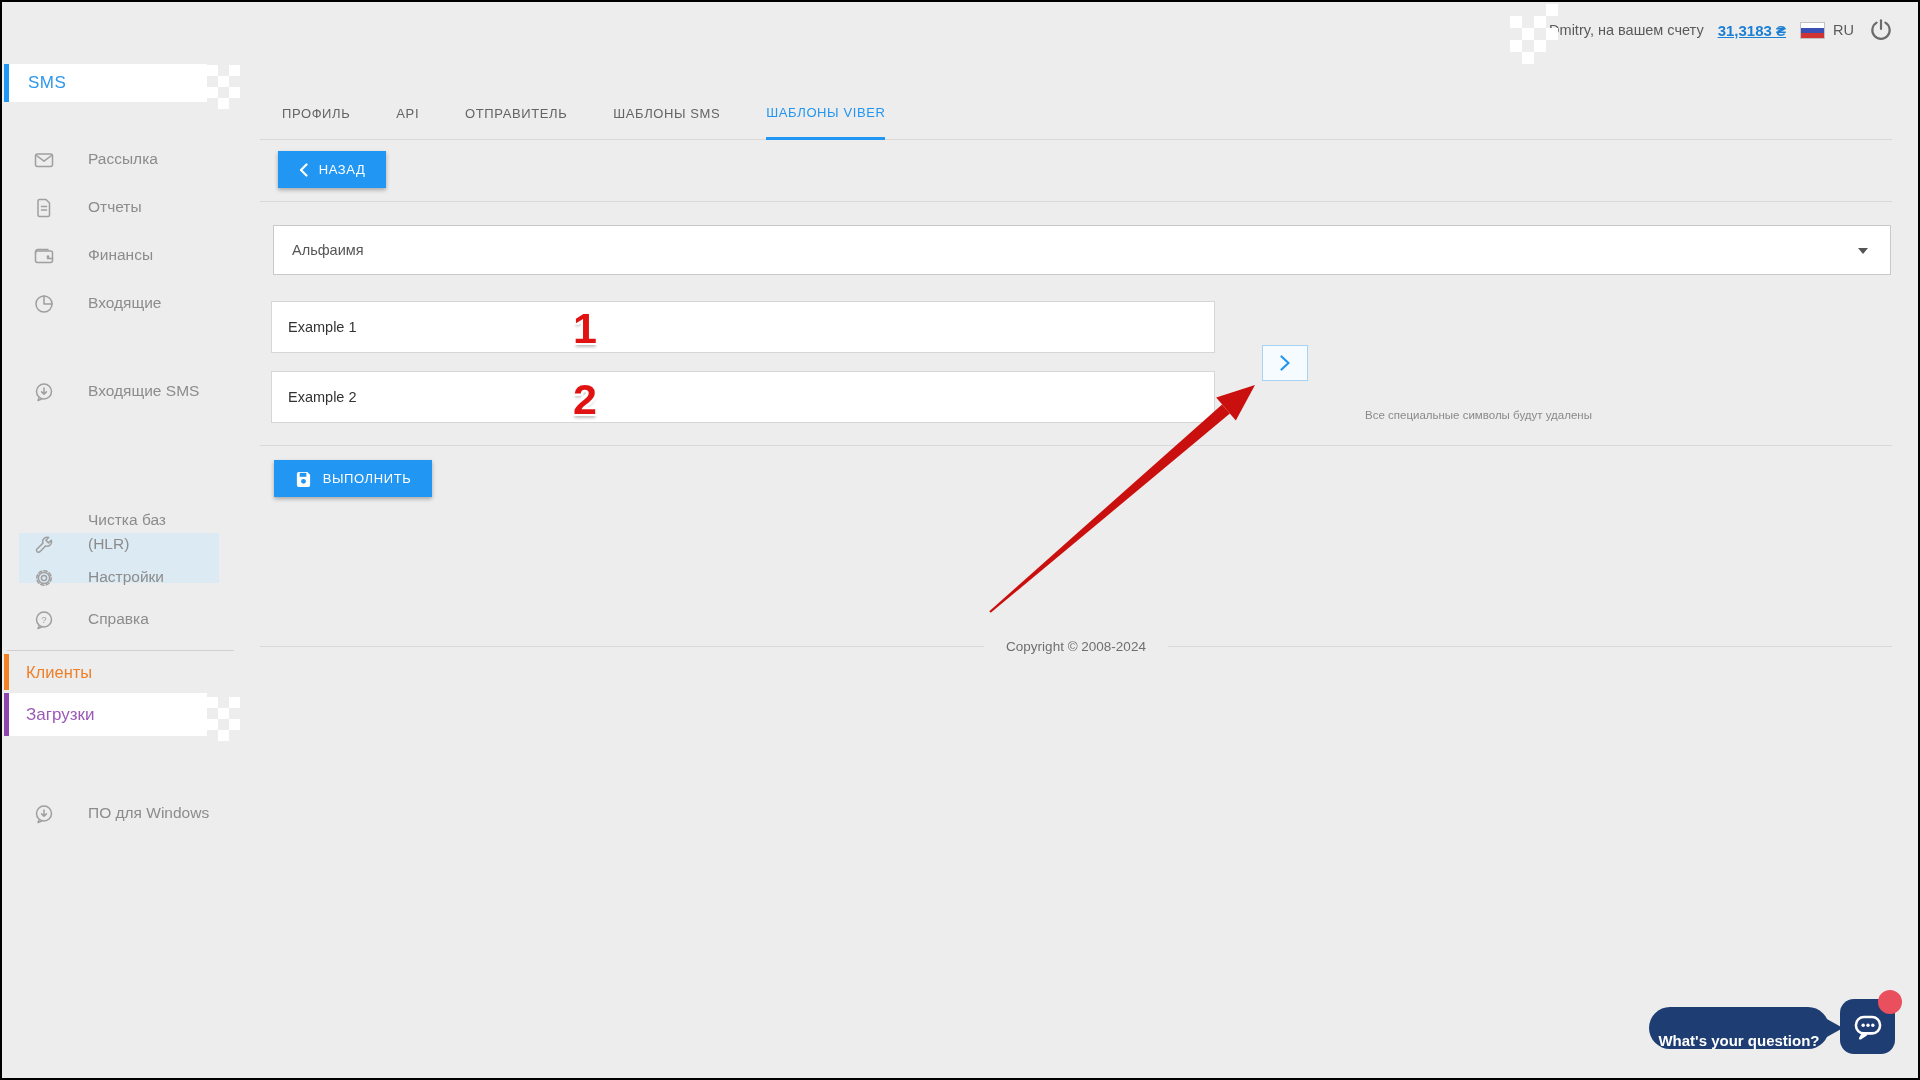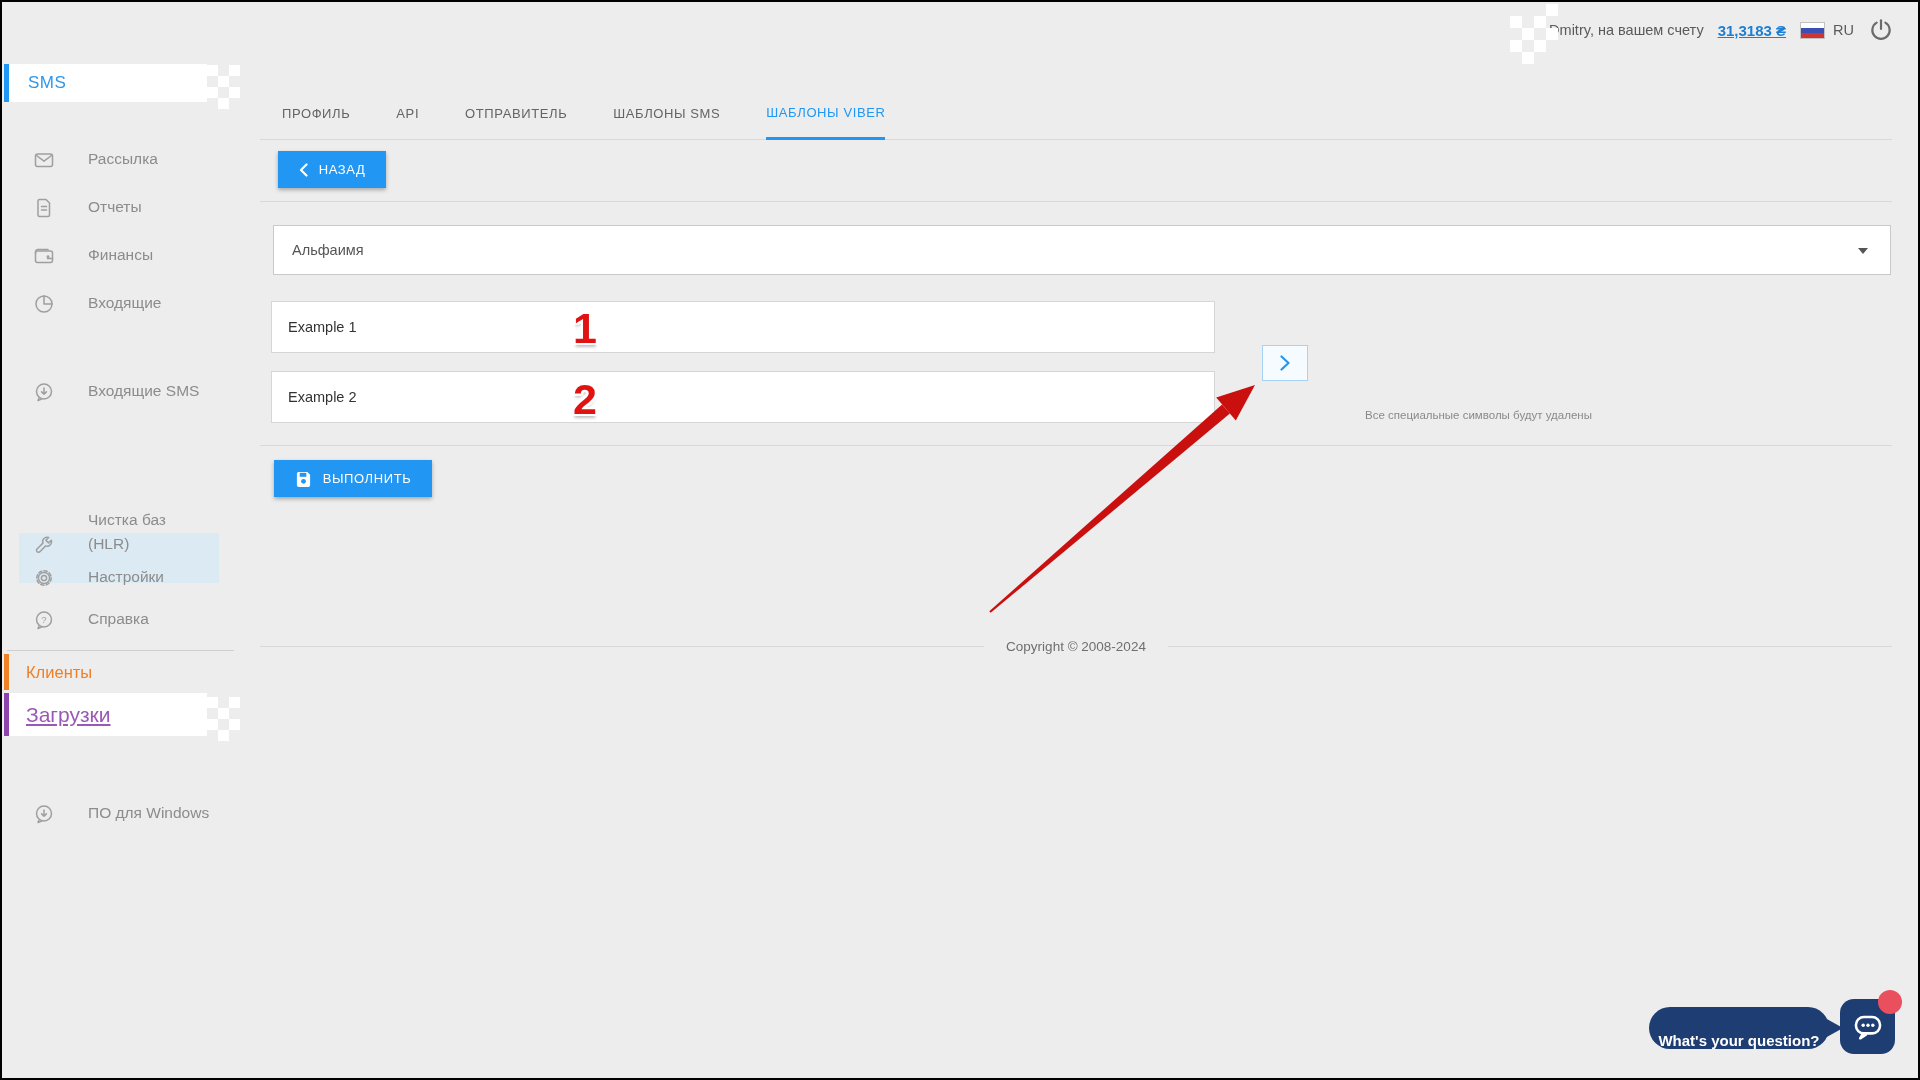--- a/index.html
+++ b/index.html
@@ -34,21 +34,21 @@
 
   .side-divider { position:absolute; left:5px; top:648px; width:227px; height:1px; background:#cfcfcf; }
 
   .section-row { position:absolute; left:2px; width:230px; height:42px; display:flex; align-items:center; cursor:pointer; }
   .section-row .bar { position:absolute; left:0; top:3px; bottom:3px; width:5px; }
   .clients-row { top:649px; }
   .clients-row .bar { background:#f08125; }
   .clients-label { color:#ef7f28; font-size:16.5px; margin-left:22px; }
   .downloads-row { top:691px; background:#fff; width:203px; height:43px; }
   .downloads-row .bar { background:#8e44ad; top:0; bottom:0; }
-  .downloads-label { color:#9b59b6; font-size:21px; margin-left:22px;text-decoration:underline; }
+  .downloads-label { color:#9b59b6; font-size:17px; margin-left:22px; }
 
   
   .tabs { position:absolute; left:258px; top:85px; width:1632px; height:53px;
           border-bottom:1px solid #d9d9d9; display:flex; gap:46px; padding-left:22px; }
   .tab { display:flex; align-items:center; color:#646464; font-size:13px; letter-spacing:.6px;
          height:53px; cursor:pointer; }
   .tab.active { color:#2196f3; border-bottom:3px solid #2196f3; margin-bottom:-2px; }
 
   
   .btn-blue { background:#2196f3; color:#fff; border:none; display:flex; align-items:center;

